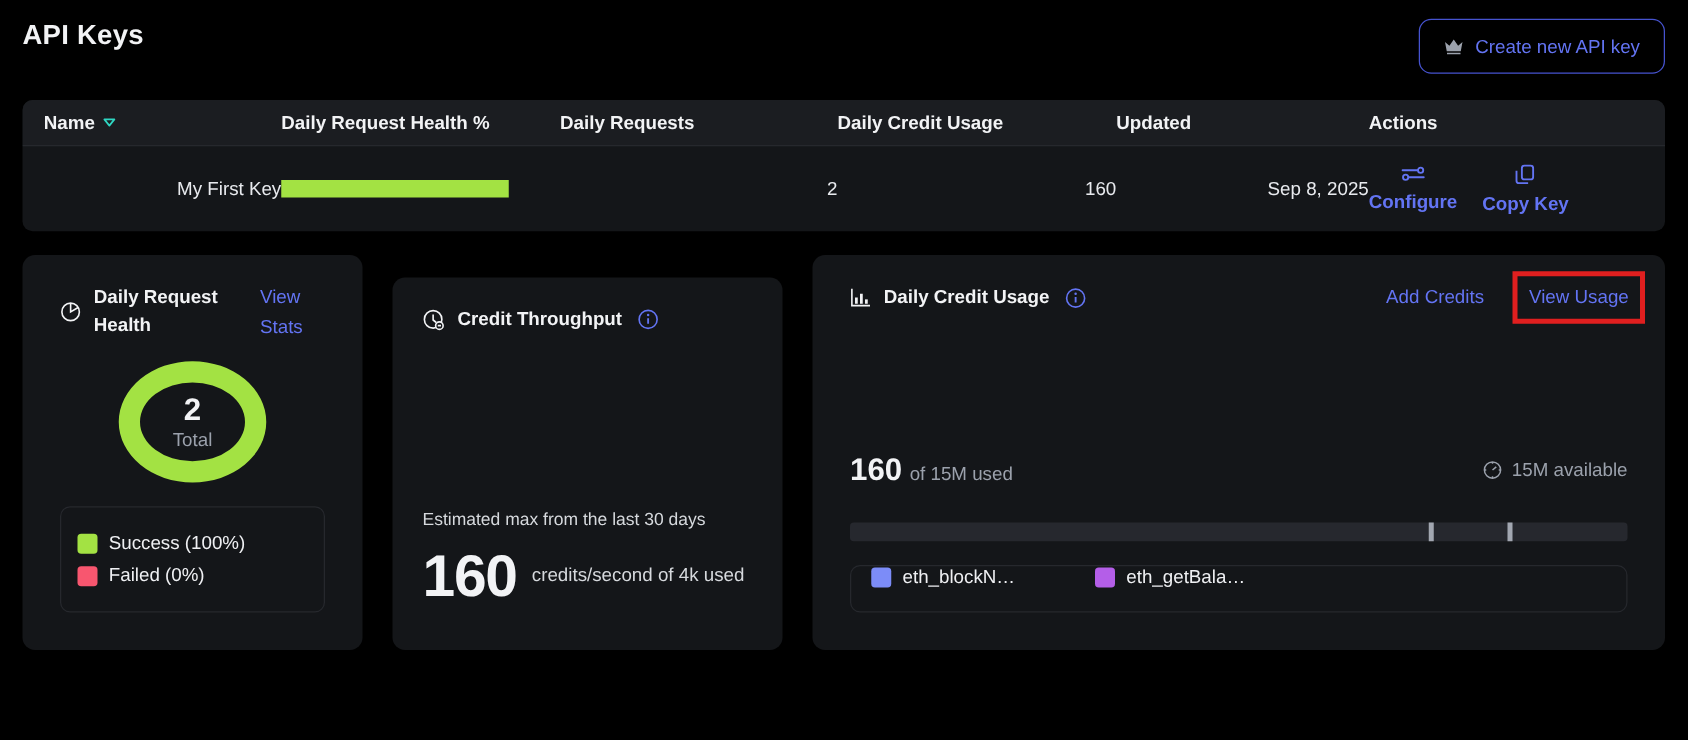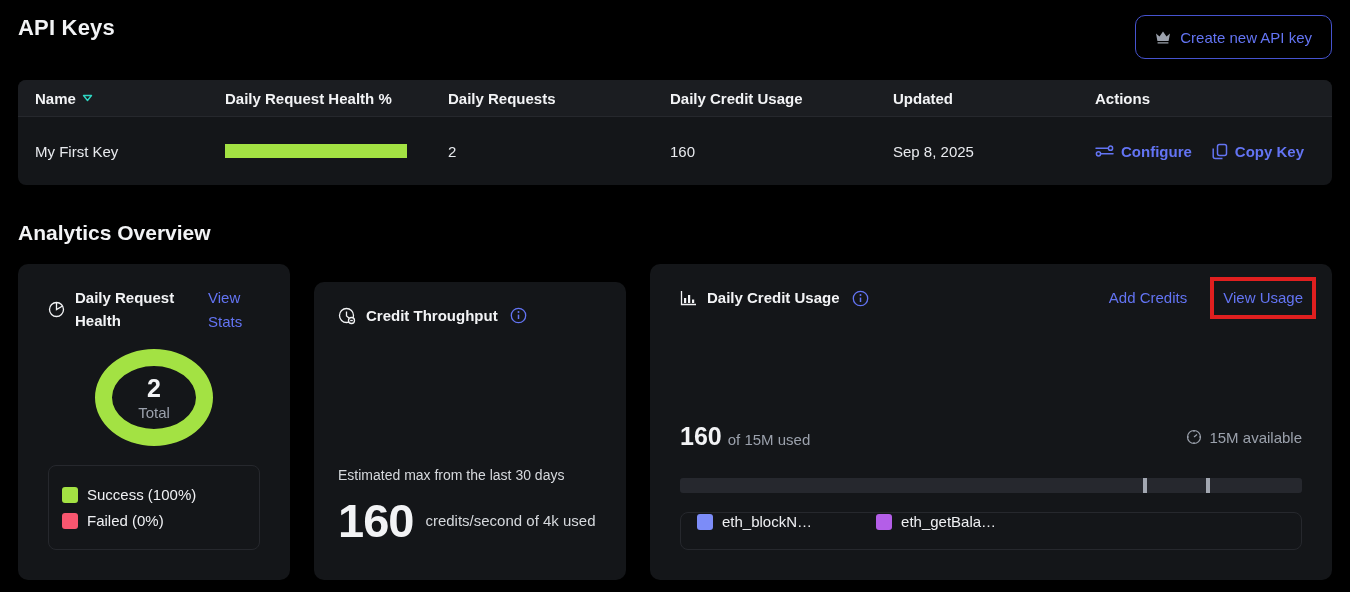--- a/index.html
+++ b/index.html
@@ -16,31 +16,31 @@
 
   
   .topbar{display:flex;align-items:flex-start;justify-content:space-between;height:44px;}
   .page-title{font-size:22px;font-weight:bold;letter-spacing:.2px;}
   .btn-outline{display:flex;align-items:center;gap:9px;height:44px;padding:0 19px;
     background:transparent;border:1px solid #4653cf;border-radius:10px;color:var(--accent);
     font-size:15px;font-family:inherit;cursor:pointer;}
   .btn-outline svg{display:block;}
 
   
-  .table{margin-top:21px;border-radius:8px;overflow:hidden;background:var(--card);}
+  .table{margin-top:21px;border-radius:8px;overflow:hidden;background:var(--card);text-align:right;}
   .thead{display:grid;grid-template-columns:190px 223px 222px 223px 202px 1fr;
     background:var(--thead);height:37px;align-items:center;padding-left:17px;
     border-bottom:1px solid var(--divider);}
   .th{font-size:15px;font-weight:bold;color:var(--white);display:flex;align-items:center;gap:6px;}
   .trow{display:grid;grid-template-columns:190px 223px 222px 223px 202px 1fr;
     height:68px;align-items:center;padding-left:17px;font-size:15px;color:#e8eaee;}
   .health-bar{width:182px;height:14px;background:var(--success);}
   .actions{display:flex;align-items:center;gap:20px;}
   .action-link{display:flex;align-items:center;gap:7px;color:var(--accent);font-size:15px;
-    font-weight:bold;text-decoration:none;cursor:pointer;}
+    font-weight:bold;text-decoration:none;cursor:pointer;flex-direction:column;}
 
   
   .section-title{margin-top:36px;font-size:21px;font-weight:bold;}
   .cards{display:flex;gap:24px;margin-top:19px;height:316px;}
   .card{background:var(--card);border-radius:10px;display:flex;flex-direction:column;}
   .card1{width:272px;padding:22px 30px 30px;}
   .card2{width:312px;padding:22px 24px 32px;margin-top:18px;}
   .card3{flex:1;padding:22px 30px 30px;}
   .card-head{display:flex;align-items:flex-start;}
   .head-left{display:flex;align-items:center;gap:10px;}
@@ -133,21 +133,20 @@
               <rect x="5.5" y="1.5" width="9" height="11" rx="2"></rect>
               <path d="M10.5 15.5 H3.2 A2 2 0 0 1 1.2 13.5 V5.5"></path>
             </g>
           </svg>
           <span>Copy Key</span>
         </a>
       </div>
     </div>
   </div>
 
-  <h2 class="section-title">Analytics Overview</h2>
 
   <div class="cards">
 
     <div class="card card1">
       <div class="card-head">
         <div class="head-left">
           <svg class="icon" width="17" height="17" viewBox="0 0 17 17">
             <g stroke="#f2f3f5" stroke-width="1.3" fill="none">
               <circle cx="8.5" cy="8.5" r="7"></circle>
                 <path d="M8.5 1.5 V8.5 L14.5 5"></path>

